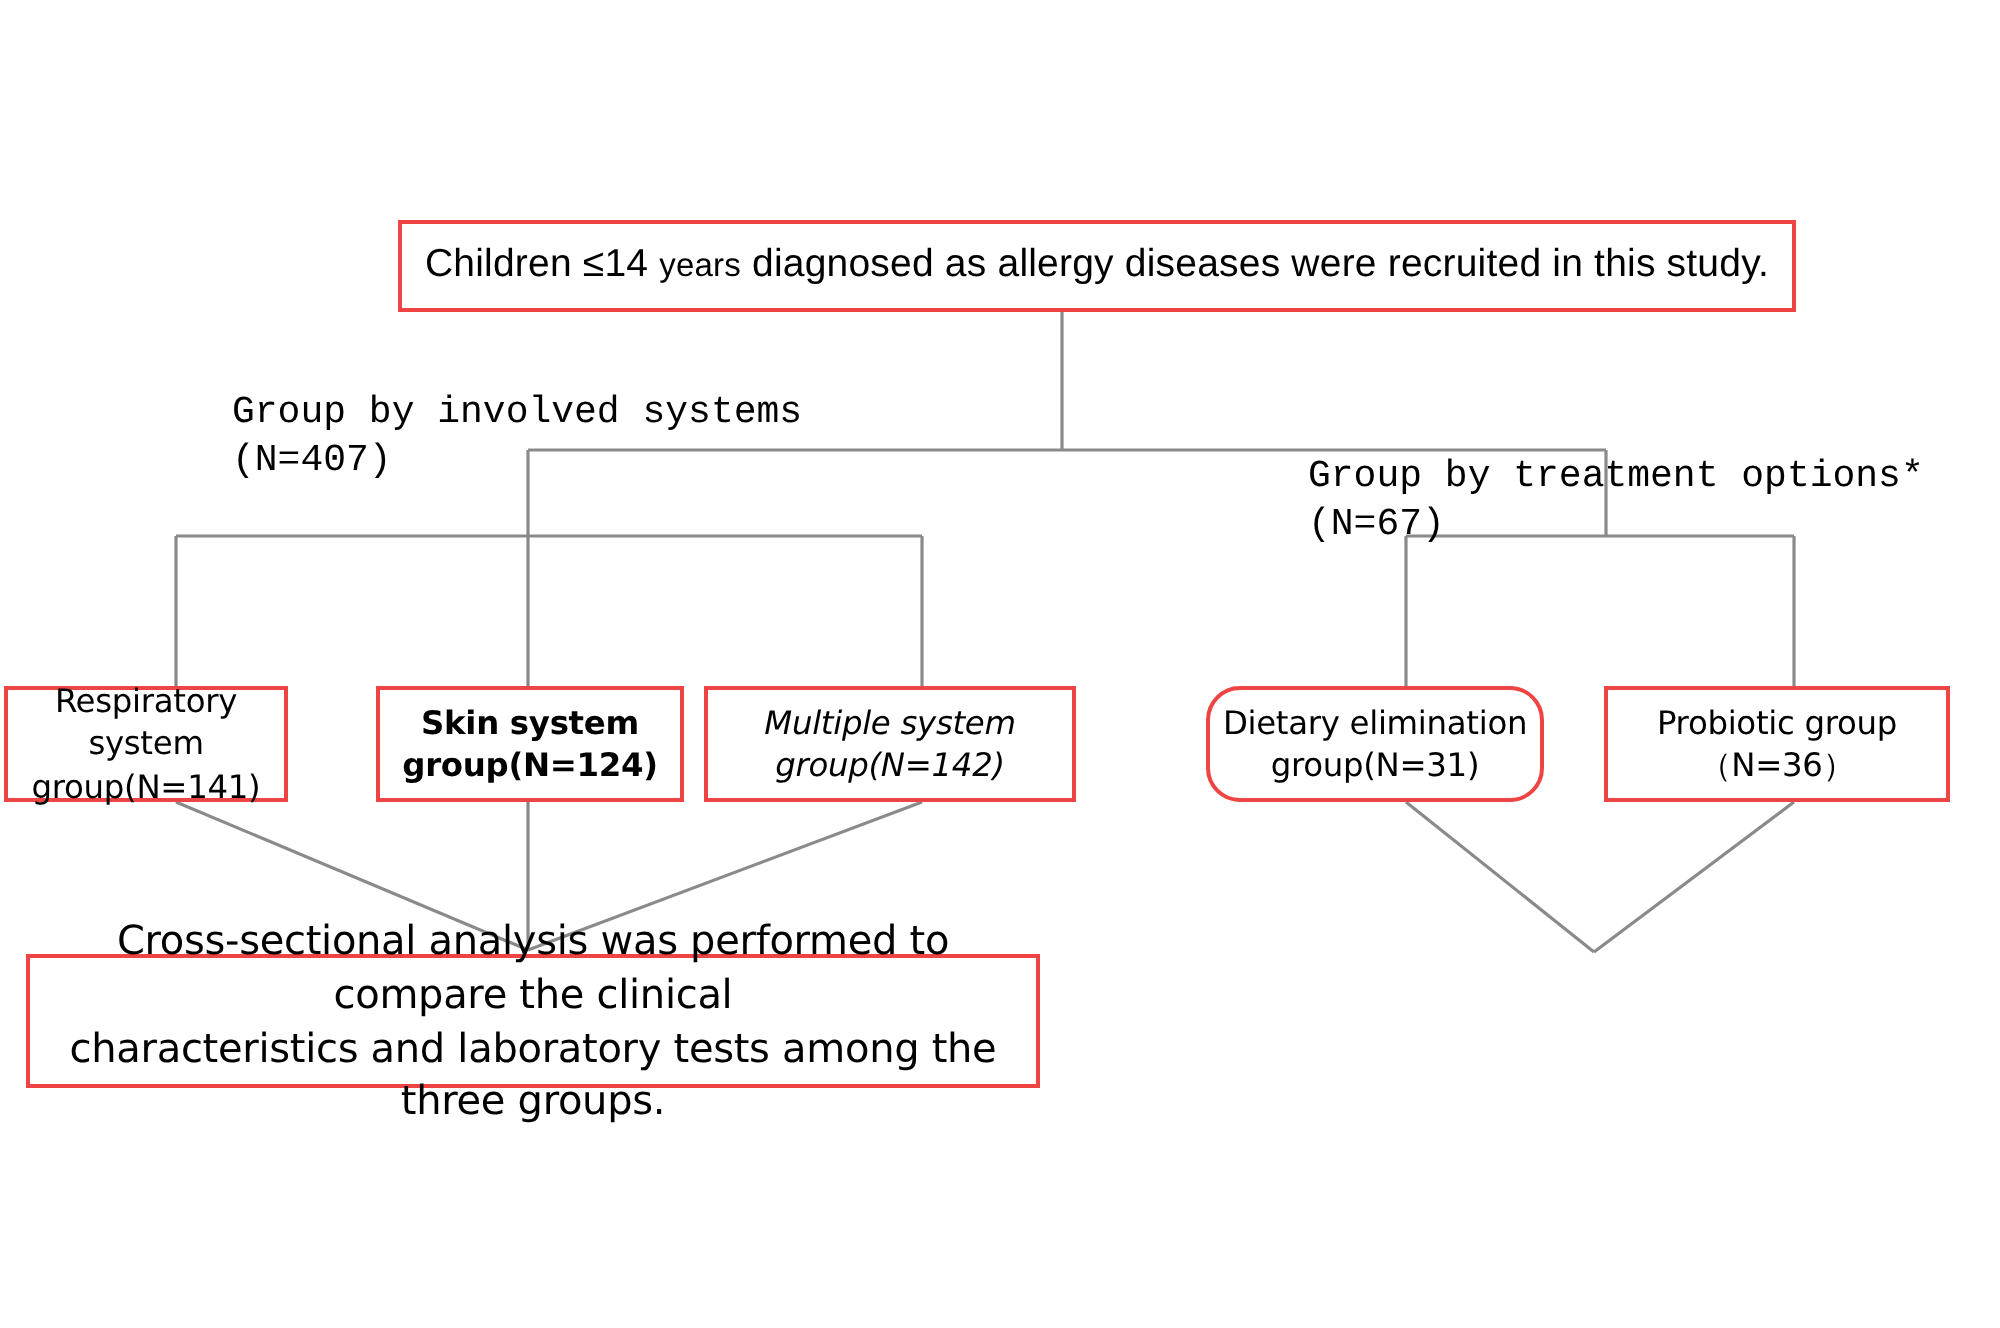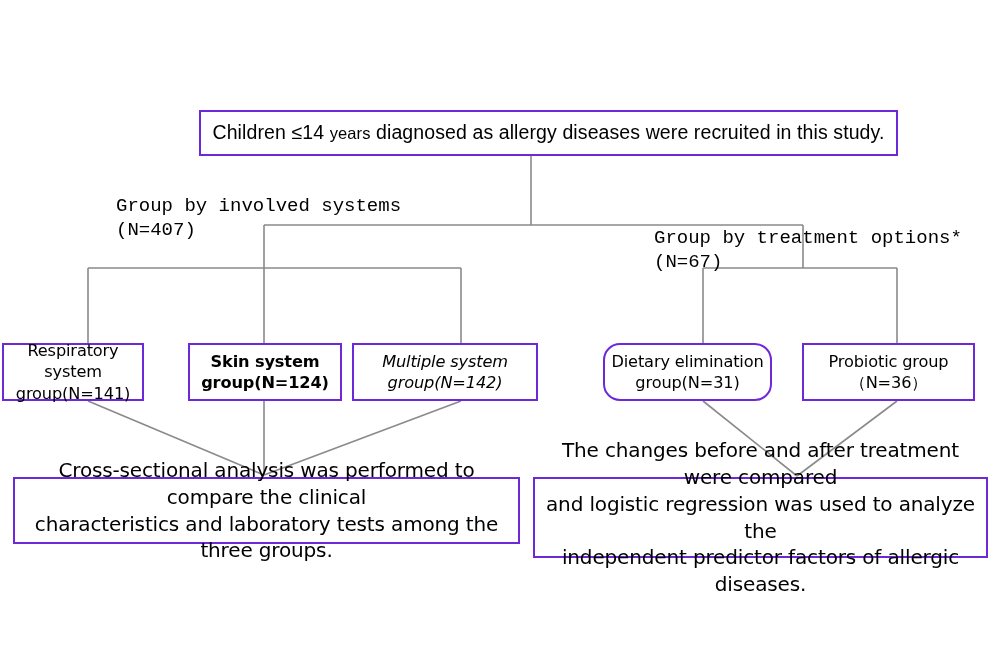--- a/index.html
+++ b/index.html
@@ -15,21 +15,21 @@
     position: relative;
     width: 1000px;
     height: 664px;
     background: #ffffff;
     overflow: hidden;
   }
   .box {
     position: absolute;
     box-sizing: border-box;
     background: #ffffff;
-    border: 2px solid #6d28d9;
+    border: 2px solid #ef4444;
     display: flex;
     align-items: center;
     justify-content: center;
     text-align: center;
     z-index: 3;
   }
   .box-text {
     display: block;
     width: 100%;
     line-height: 1.30;
@@ -164,19 +164,14 @@
   </div>
   <div class="box humanist" id="box-probio">
     <span class="box-text">Probiotic group
 （N=36）</span>
   </div>
 
   <div class="box humanist" id="box-result-left">
     <span class="box-text">Cross-sectional analysis was performed to compare the clinical
 characteristics and laboratory tests among the three groups.</span>
   </div>
-  <div class="box humanist" id="box-result-right">
-    <span class="box-text">The changes before and after treatment were compared
-and logistic regression was used to analyze the
-independent predictor factors of allergic diseases.</span>
-  </div>
 
 </div>
 
 </body></html>

